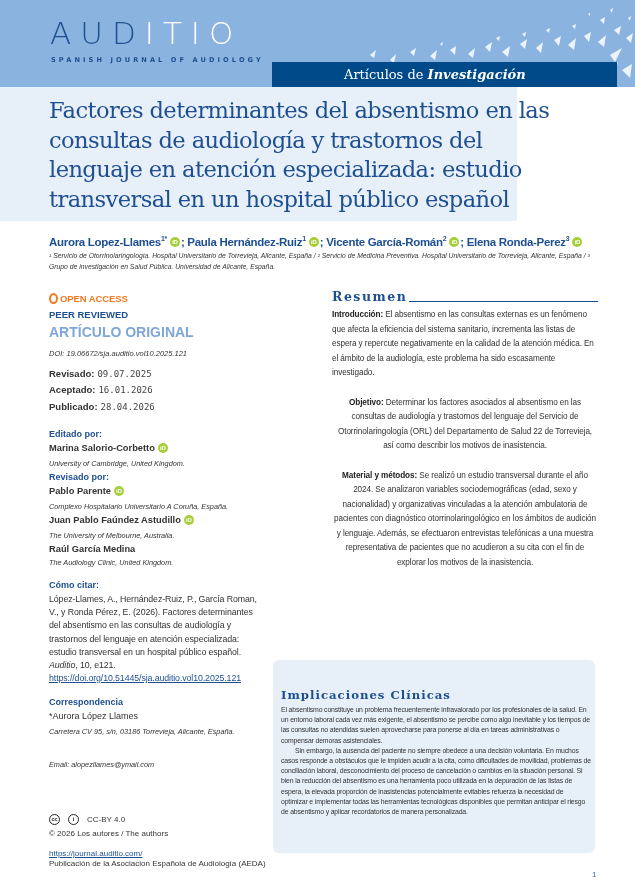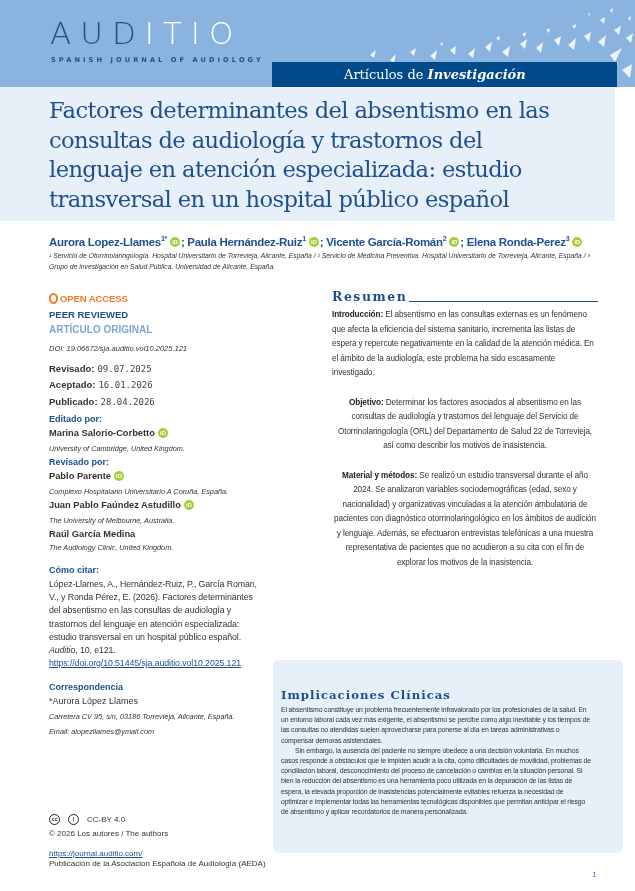--- a/index.html
+++ b/index.html
@@ -28,21 +28,21 @@
     .section-tab {
       position: absolute; left: 272px; top: 62px; width: 345px; height: 25px;
       background: #004a8a; color: #ffffff;
       font-family: "DejaVu Serif", serif; font-size: 13px; line-height: 25px;
       padding-left: 72px;
     }
     .section-tab em { font-style: italic; font-weight: bold; }
 
     
     .title-band {
-      position: absolute; left: 0; top: 87px; width: 615px; height: 134px;
+      position: absolute; left: 0; top: 87px; width: 517px; height: 134px;
       background: #e7eff9;
     }
     .title {
       position: absolute; left: 49px; top: 9px; width: 520px;
       font-family: "DejaVu Serif", serif; font-size: 22.6px; line-height: 29.5px;
       color: #1e4f91; font-weight: normal; letter-spacing: -0.6px;
     }
 
     
     .authors {
@@ -65,21 +65,21 @@
     .sidebar { position: absolute; left: 49px; top: 292px; width: 210px; }
     .oa {
       font-size: 9.5px; font-weight: bold; color: #f37a20; letter-spacing: -0.1px;
       display: flex; align-items: center; gap: 2px; height: 12px;
     }
     .oa-icon {
       display: inline-block; width: 9px; height: 11px; border: 2px solid #f37a20;
       border-radius: 50%; position: relative;
     }
     .peer { font-size: 9.5px; font-weight: bold; color: #1e4f91; margin-top: 5px; }
-    .article-type { font-size: 10px; font-weight: bold; color: #7ea7d8; margin-top: 4px; }
+    .article-type { font-size: 14px; font-weight: bold; color: #7ea7d8; margin-top: 4px; }
     .doi { font-size: 7.5px; font-style: italic; color: #333; margin-top: 9px; }
     .dates { margin-top: 8px; }
     .date-row { font-size: 9.5px; line-height: 16.4px; }
     .date-row b { color: #333; font-weight: bold; }
     .date-row .dv { font-family: "DejaVu Sans Mono", monospace; font-size: 9px; color: #444; margin-left: 3px; }
 
     .block-label { font-size: 9px; font-weight: bold; color: #1e4f91; }
     .person { font-size: 9.3px; font-weight: bold; color: #333; margin-top: 4px; }
     .inst { font-size: 7.3px; font-style: italic; color: #333; margin-top: 4px; }
 
@@ -104,21 +104,21 @@
       font-family: "DejaVu Serif", serif; font-size: 12.5px; font-weight: bold;
       color: #1e4f91; letter-spacing: 1.5px; display: flex; align-items: flex-end;
     }
     .abs-title .rule { flex: 1; border-bottom: 1.5px solid #1e4f91; margin-left: 2px; margin-bottom: 2px; }
     .abs-para { font-size: 8.2px; line-height: 14.5px; color: #333; margin-top: 4px; letter-spacing: -0.1px; }
     .abs-para b { color: #222; }
     .abs-para + .abs-para { margin-top: 15px; text-align: center; }
 
     
     .impl-box {
-      position: absolute; left: 273px; top: 660px; width: 350px; height: 193px;
+      position: absolute; left: 273px; top: 660px; width: 322px; height: 193px;
       background: #e7eff9; border-radius: 6px; padding-left: 48px;
     }
     .impl-title {
       position: absolute; left: 8px; top: 28px;
       font-family: "DejaVu Serif", serif; font-size: 11.7px; font-weight: bold;
       color: #1e4f91; letter-spacing: 1px;
     }
     .impl-text {
       position: absolute; left: 8px; top: 45px; width: 310px;
       font-size: 6.9px; line-height: 10.2px; color: #333; letter-spacing: -0.15px;
@@ -192,21 +192,21 @@
   <div class="peer">PEER REVIEWED</div>
   <div class="article-type">ARTÍCULO ORIGINAL</div>
   <div class="doi">DOI: 19.06672/sja.auditio.vol10.2025.121</div>
 
   <div class="dates">
     <div class="date-row"><b>Revisado:</b><span class="dv">09.07.2025</span></div>
     <div class="date-row"><b>Aceptado:</b><span class="dv">16.01.2026</span></div>
     <div class="date-row"><b>Publicado:</b><span class="dv">28.04.2026</span></div>
   </div>
 
-  <div style="margin-top:4px">
+  <div style="margin-top:14px">
     <div class="block-label">Editado por:</div>
     <div class="person"><span>Marina Salorio-Corbetto</span><span class="orcid">iD</span></div>
     <div class="inst">University of Cambridge, United Kingdom.</div>
   </div>
 
   <div style="margin-top:4px">
     <div class="block-label">Revisado por:</div>
     <div class="person"><span>Pablo Parente</span><span class="orcid">iD</span></div>
     <div class="inst">Complexo Hospitalario Universitario A Coruña, España.</div>
     <div class="person"><span>Juan Pablo Faúndez Astudillo</span><span class="orcid">iD</span></div>
@@ -217,21 +217,21 @@
 
   <div style="margin-top:13px">
     <div class="block-label">Cómo citar:</div>
     <div class="cite-text"><span>López-Llames, A., Hernández-Ruiz, P., García Roman, V., y Ronda Pérez, E. (2026). Factores determinantes del absentismo en las consultas de audiología y trastornos del lenguaje en atención especializada: estudio transversal en un hospital público español. </span><i>Auditio</i><span>, 10, e121. </span><a>https://doi.org/10.51445/sja.auditio.vol10.2025.121</a></div>
   </div>
 
   <div style="margin-top:12px">
     <div class="block-label">Correspondencia</div>
     <div class="corr-name">*Aurora López Llames</div>
     <div class="inst" style="margin-top:6px">Carretera CV 95, s/n, 03186 Torrevieja, Alicante, España.</div>
-    <div class="inst" style="margin-top:6px">Email: alopezllames@ymail.com</div>
+    <div class="inst" style="margin-top:24px">Email: alopezllames@ymail.com</div>
   </div>
 </div>
 
 <div class="license">
   <div class="cc-row">
     <span class="cc-icon">cc</span>
     <span class="cc-icon">i</span>
     <span>CC-BY 4.0</span>
   </div>
   <div class="copyright">© 2026 Los autores / The authors</div>

